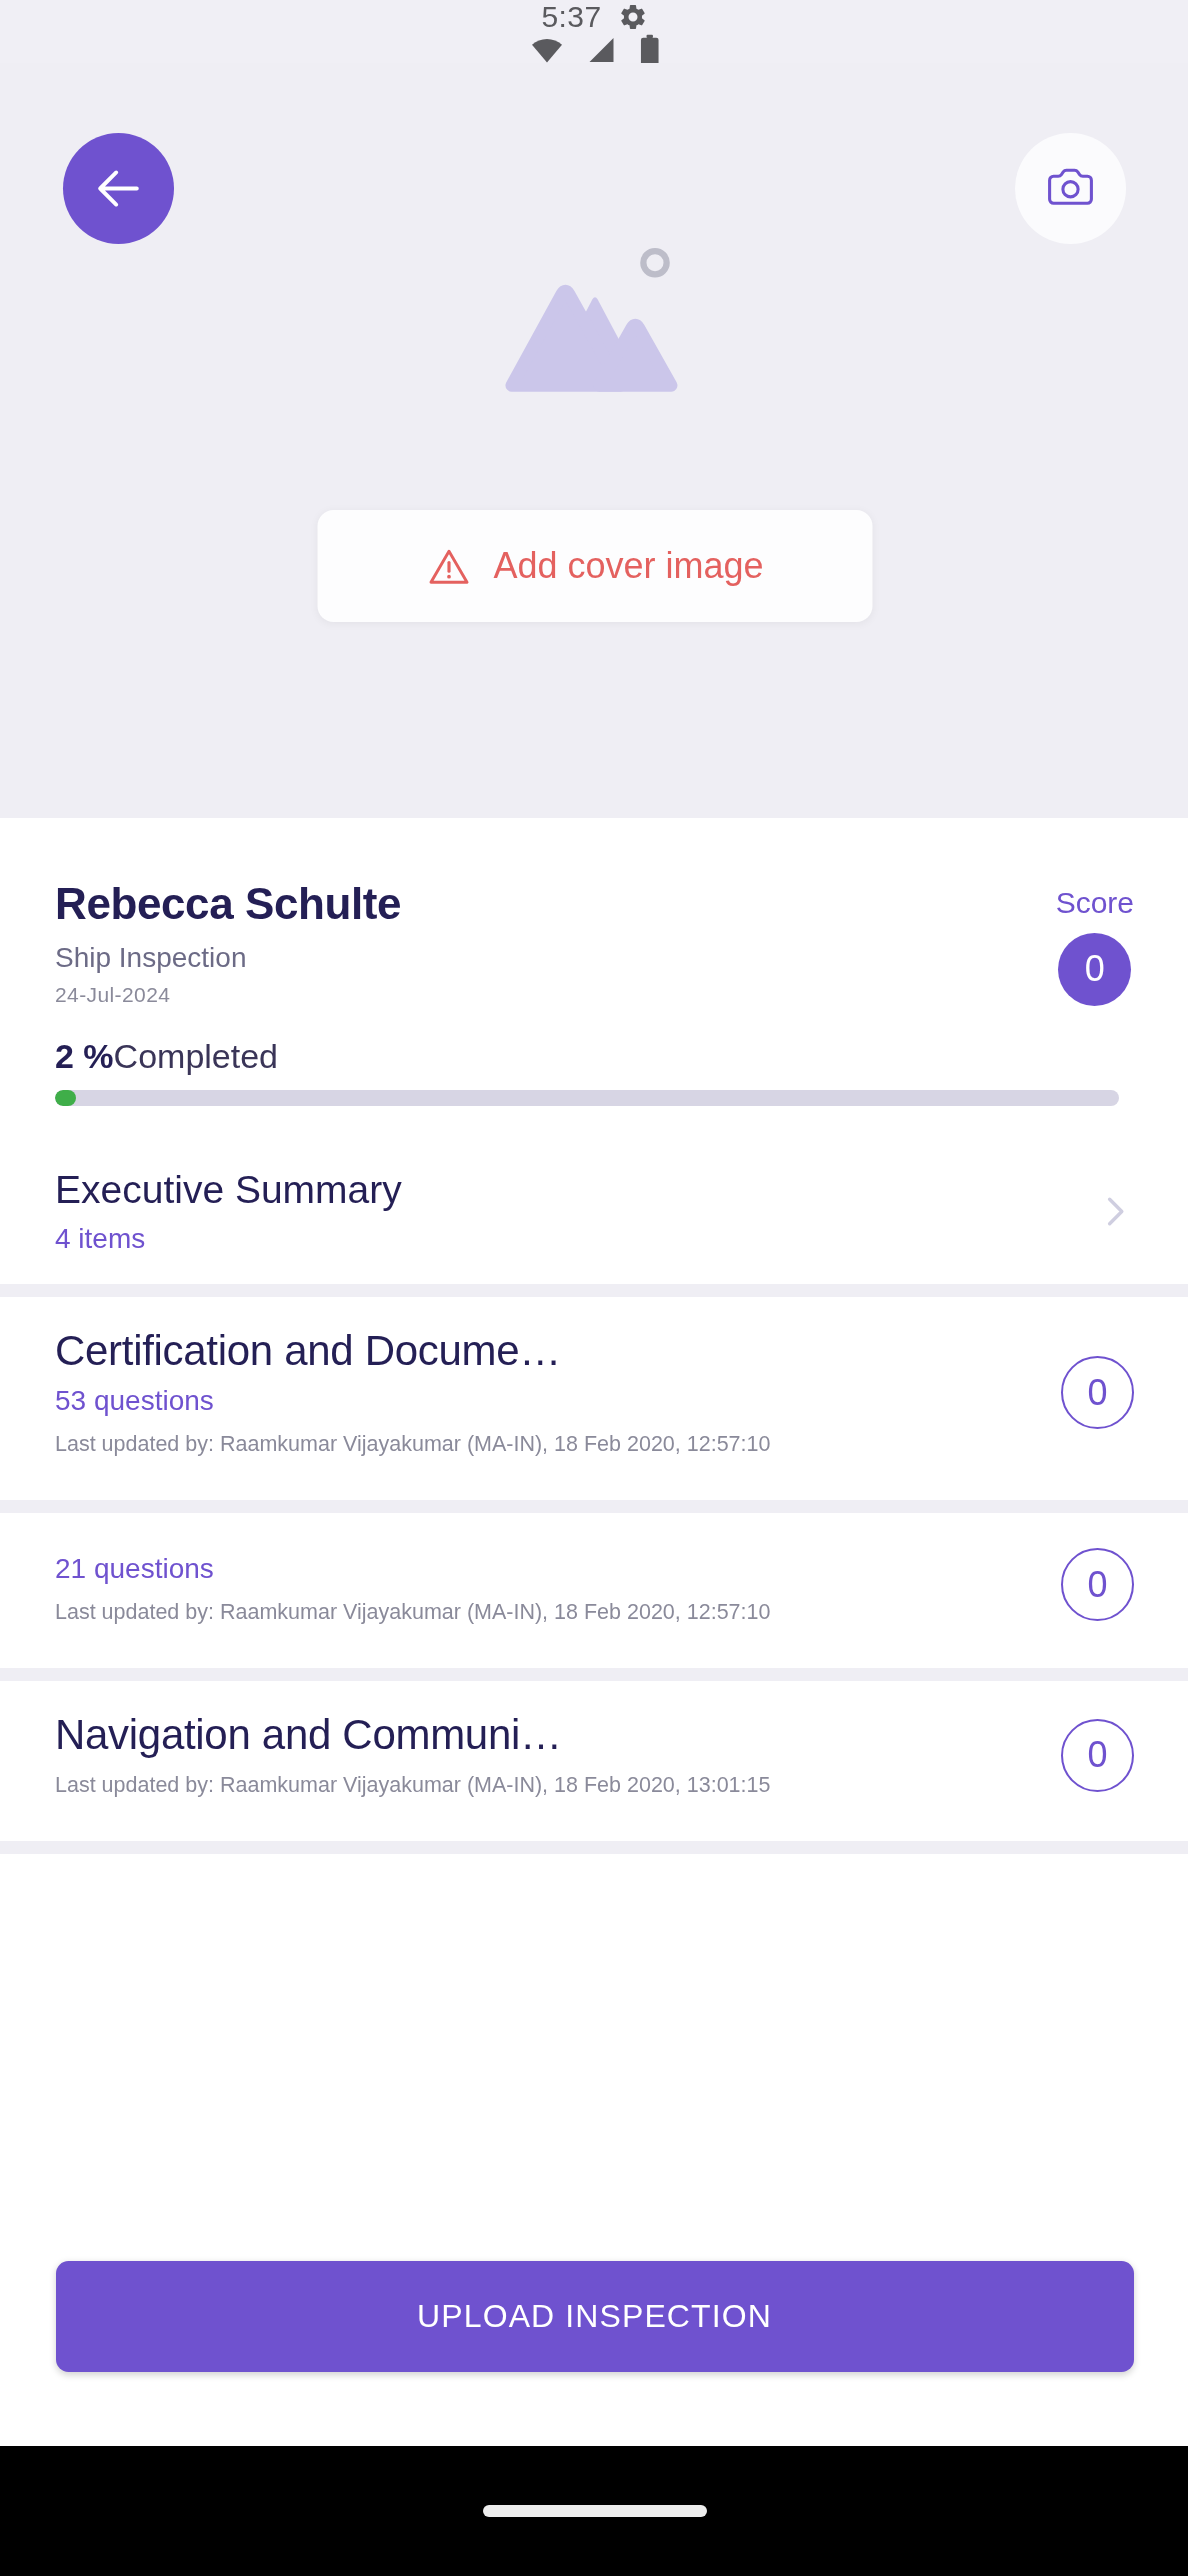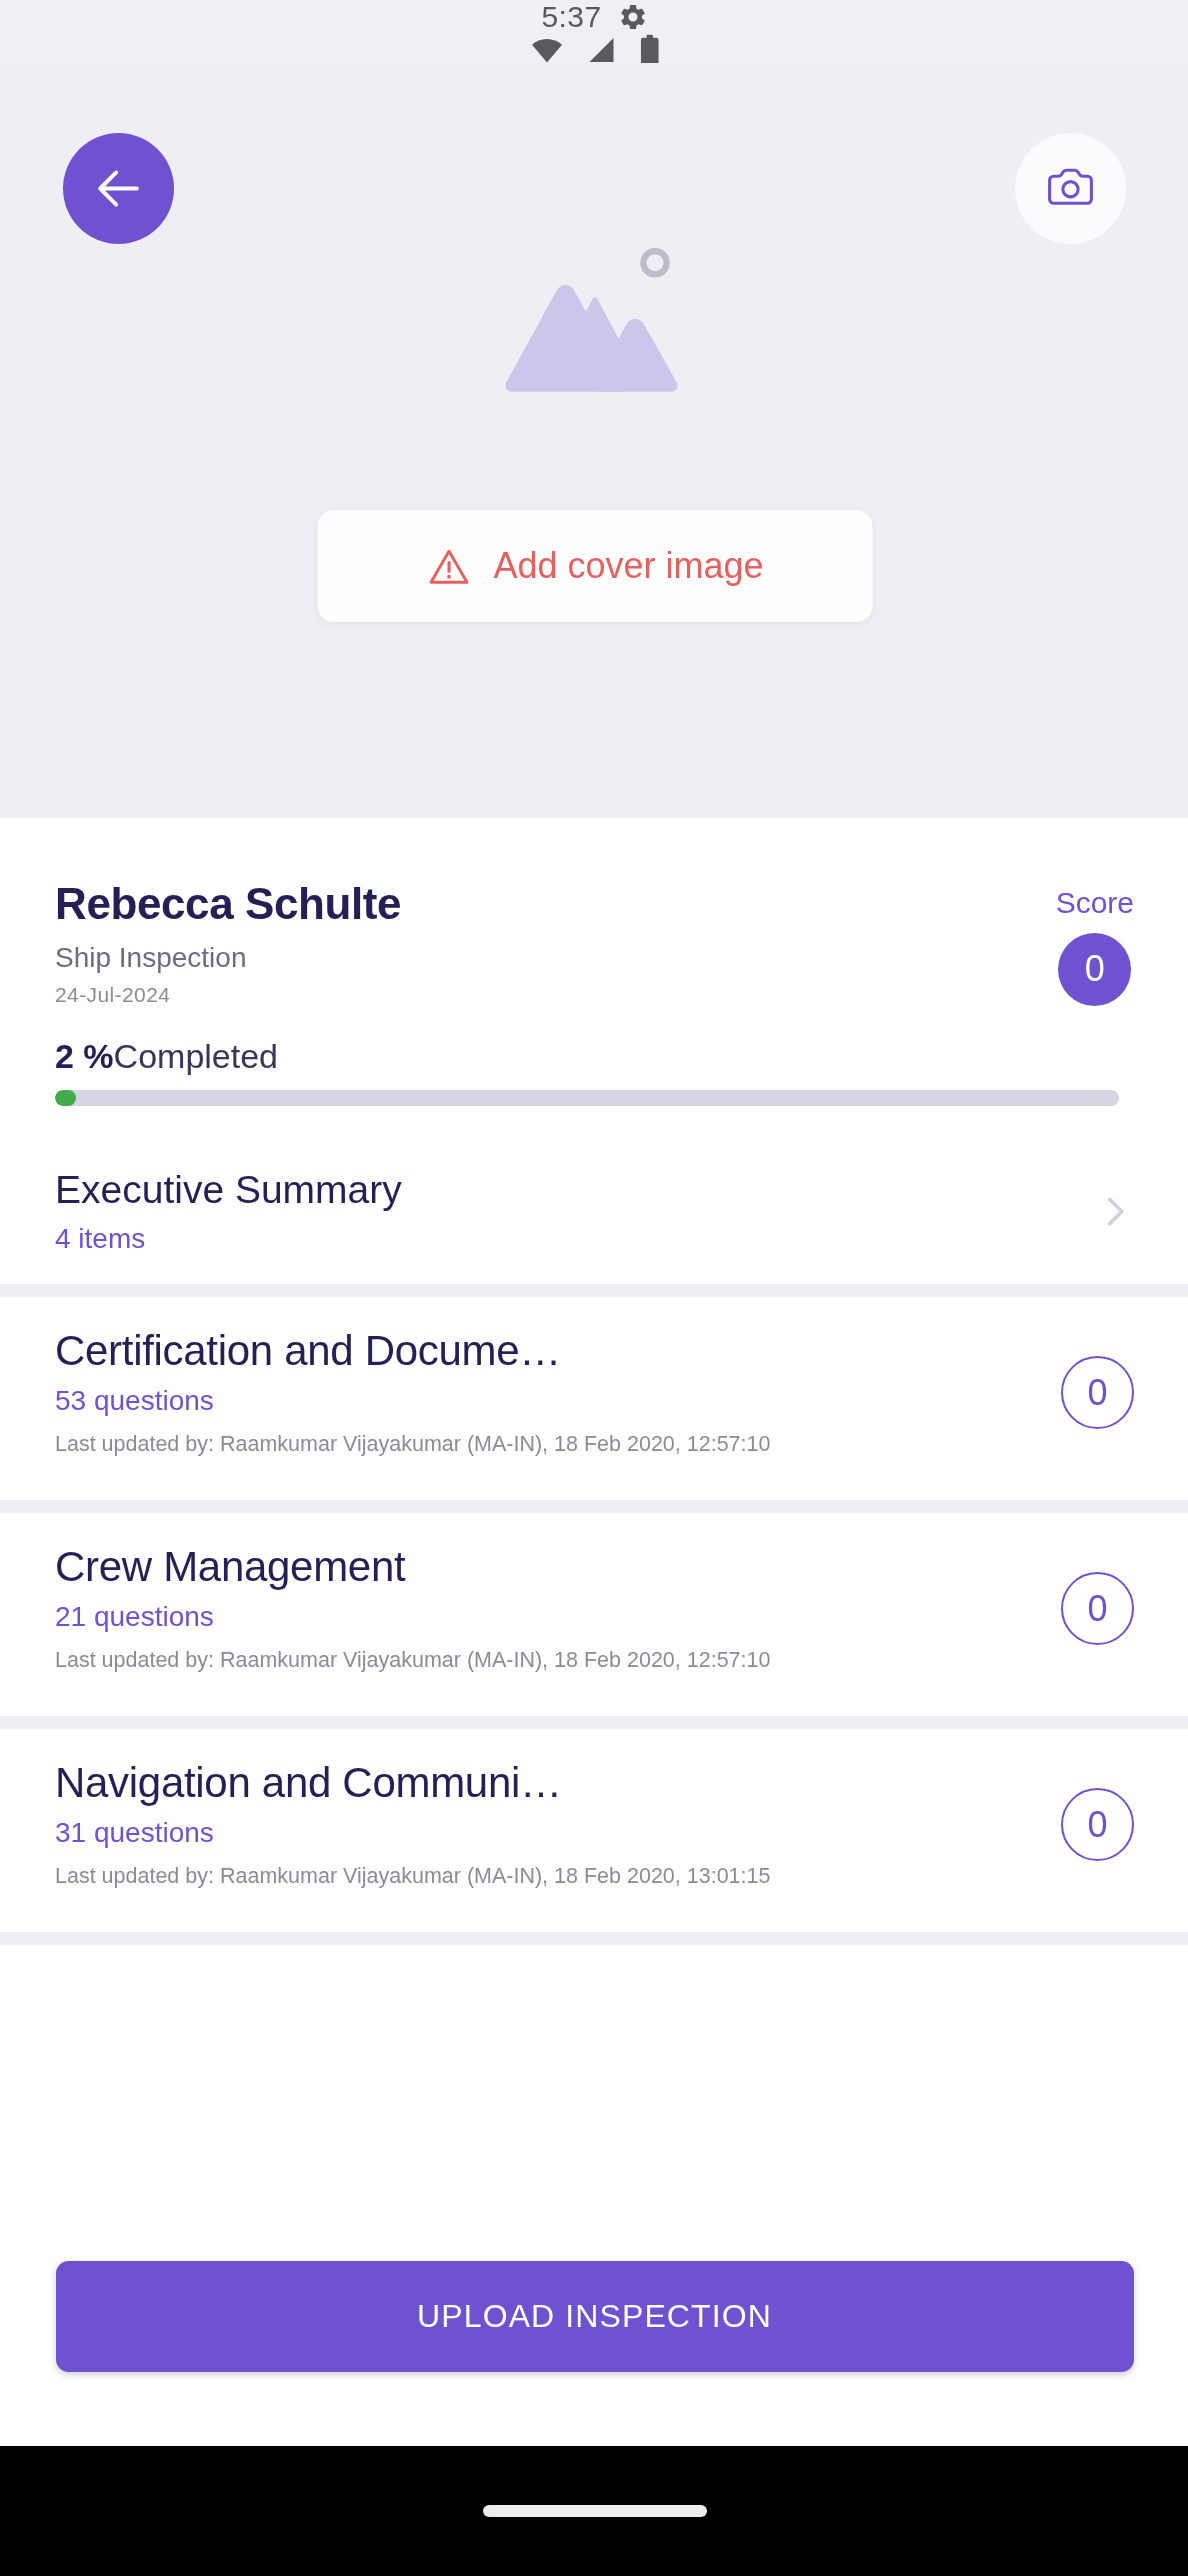--- a/index.html
+++ b/index.html
@@ -230,32 +230,30 @@
         <div class="sec-title">Certification and Docume…</div>
         <div class="sec-q">53 questions</div>
         <div class="sec-meta">Last updated by: Raamkumar Vijayakumar (MA-IN), 18 Feb 2020, 12:57:10</div>
       </div>
       <div class="sec-badge">0</div>
     </div>
     <div class="sep"></div>
 
     <div class="sec">
       <div>
-        <div class="sec-title">Crew Management</div>
         <div class="sec-q">21 questions</div>
         <div class="sec-meta">Last updated by: Raamkumar Vijayakumar (MA-IN), 18 Feb 2020, 12:57:10</div>
       </div>
       <div class="sec-badge">0</div>
     </div>
     <div class="sep"></div>
 
     <div class="sec">
       <div>
         <div class="sec-title">Navigation and Communi…</div>
-        <div class="sec-q">31 questions</div>
         <div class="sec-meta">Last updated by: Raamkumar Vijayakumar (MA-IN), 18 Feb 2020, 13:01:15</div>
       </div>
       <div class="sec-badge">0</div>
     </div>
     <div class="sep"></div>
   </div>
 
   <div class="upload-bar">
     <button class="upload-btn">UPLOAD INSPECTION</button>
   </div>

